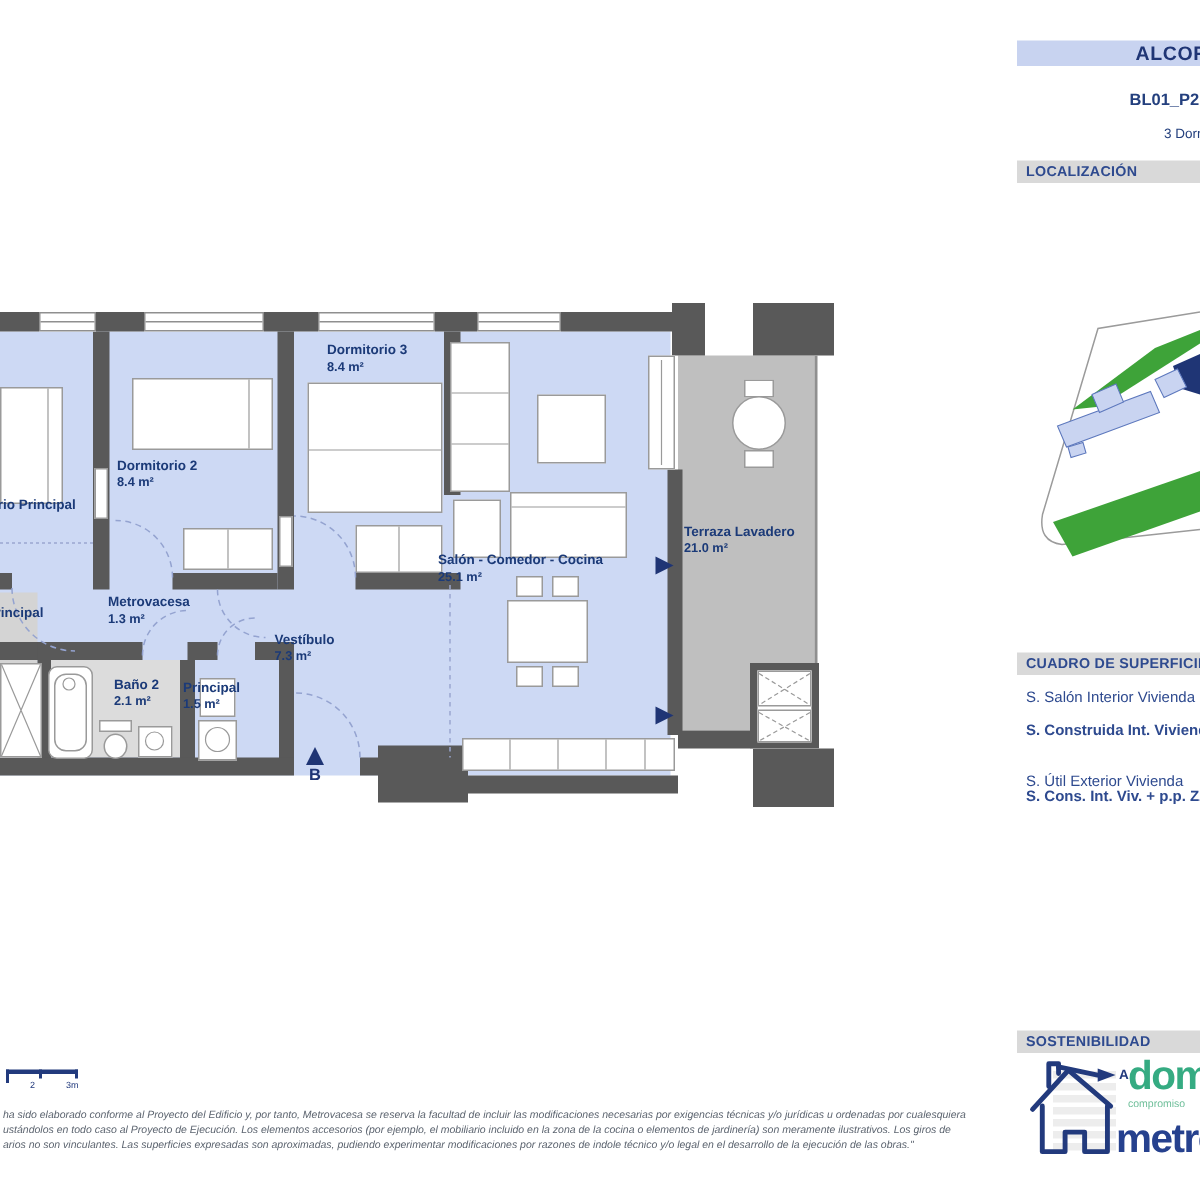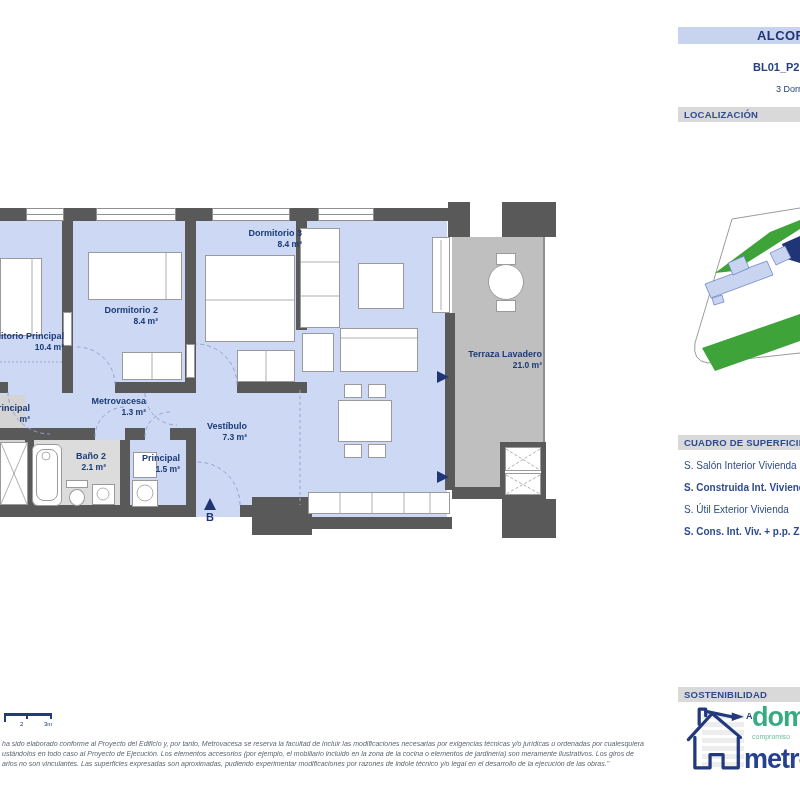--- a/index.html
+++ b/index.html
@@ -5,21 +5,21 @@
   html,body{margin:0;padding:0}
   body{width:800px;height:800px;position:relative;overflow:hidden;background:#fff;
        font-family:"Liberation Sans",sans-serif;}
   .abs{position:absolute}
   .wall{position:absolute;background:#595959}
   .floor{position:absolute}
   .furn{position:absolute;background:#fff;border:1px solid #9a9a9a;box-sizing:border-box}
   .win{position:absolute;background:#fff;border:1px solid #8f8f8f;box-sizing:border-box}
   .win::after{content:"";position:absolute;left:0;right:0;top:45%;height:1px;background:#8f8f8f}
   .room-label{position:absolute;color:#1b3a78;font-size:9px;font-weight:bold;
-              text-align:right;line-height:11px;white-space:nowrap}
+              text-align:left;line-height:11px;white-space:nowrap}
   .room-label .area{display:block;font-size:8.5px}
   .bar{position:absolute;background:#d9d9d9;color:#2e4a8f;font-weight:bold;font-size:9.5px;
        line-height:15px;height:15px;padding-left:6px;box-sizing:border-box;letter-spacing:.2px;white-space:nowrap}
   .srow{position:absolute;left:684px;color:#2e4a8f;font-size:10px;white-space:nowrap}
   .bold{font-weight:bold}
   .navy{color:#1f3575}
   .disc-line{white-space:nowrap;font-style:italic;color:#5d6570;font-size:7px;line-height:10px}
   svg{position:absolute;pointer-events:none}
 </style>
 </head>
@@ -153,29 +153,33 @@
     <span class="area">8.4 m²</span>
   </div>
   <div class="room-label" style="left:72px;top:396px;width:74px">
     <span>Metrovacesa</span>
     <span class="area">1.3 m²</span>
   </div>
   <div class="room-label" style="left:183px;top:421px;width:64px">
     <span>Vestíbulo</span>
     <span class="area">7.3 m²</span>
   </div>
+  <div class="room-label" style="left:292px;top:368px;width:120px">
+    <span>Salón - Comedor - Cocina</span>
+    <span class="area">25.1 m²</span>
+  </div>
   <div class="room-label" style="left:456px;top:349px;width:86px">
     <span>Terraza Lavadero</span>
     <span class="area">21.0 m²</span>
   </div>
   <div class="room-label" style="left:-34px;top:403px;width:64px">
     <span>Baño Principal</span>
     <span class="area">m²</span>
   </div>
-  <div class="room-label" style="left:52px;top:451px;width:54px">
+  <div class="room-label" style="left:76px;top:451px;width:54px">
     <span>Baño 2</span>
     <span class="area">2.1 m²</span>
   </div>
   <div class="room-label" style="left:122px;top:453px;width:58px">
     <span>Principal</span>
     <span class="area">1.5 m²</span>
   </div>
   <div class="abs" style="left:202px;top:511px;width:16px;text-align:center;color:#1f3575;font-weight:bold;font-size:11px">B</div>
 </div>
 
@@ -196,21 +200,21 @@
     <polygon points="40,58 56,51 61,63 45,70"></polygon>
     <polygon points="82,48 97,41 103,53 88,60"></polygon>
     <polygon points="24,93 34,90 36,97 26,100"></polygon>
   </g>
   <polygon points="14,143 112,109 112,136 27,166" fill="#3ea339"></polygon>
 </svg>
 
 <div class="bar" style="left:678px;top:435px;width:130px">CUADRO DE SUPERFICIES</div>
 <div class="srow" style="top:460px">S. Salón Interior Vivienda</div>
 <div class="srow bold" style="top:482px">S. Construida Int. Vivienda</div>
-<div class="srow" style="top:504px">S. Útil Exterior Vivienda</div>
+<div class="srow" style="top:516px">S. Útil Exterior Vivienda</div>
 <div class="srow bold" style="top:526px">S. Cons. Int. Viv. + p.p. ZZCC</div>
 
 <div class="bar" style="left:678px;top:687px;width:130px">SOSTENIBILIDAD</div>
 
 <div class="abs" style="left:702px;top:712px;width:46px;height:60px">
   <div style="position:absolute;left:0;top:2px;width:42px;height:5px;background:#ededed"></div>
   <div style="position:absolute;left:0;top:10px;width:42px;height:5px;background:#ededed"></div>
   <div style="position:absolute;left:0;top:18px;width:42px;height:5px;background:#ededed"></div>
   <div style="position:absolute;left:0;top:26px;width:42px;height:5px;background:#ededed"></div>
   <div style="position:absolute;left:0;top:34px;width:42px;height:5px;background:#ededed"></div>

